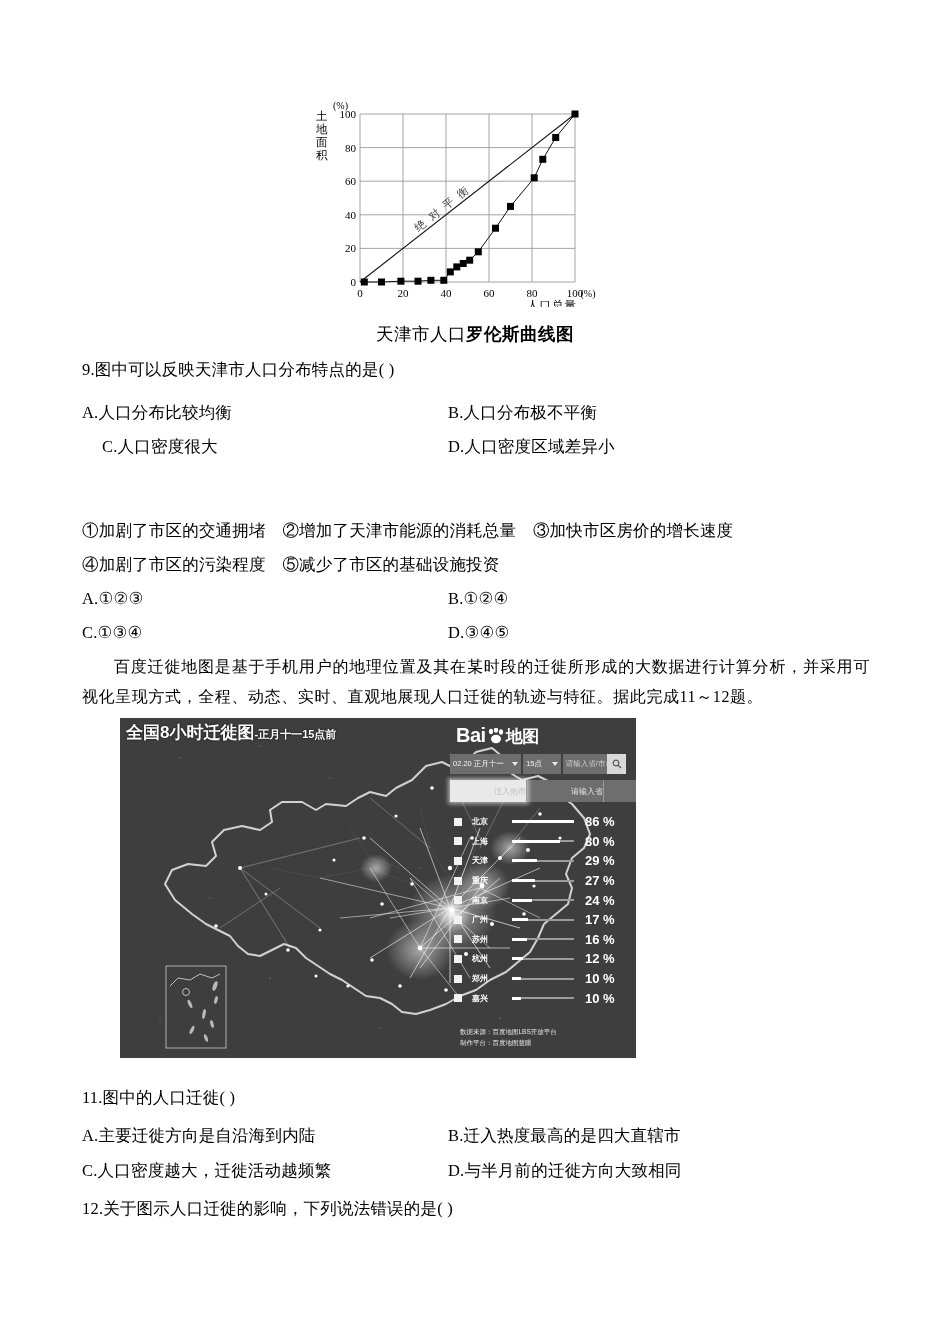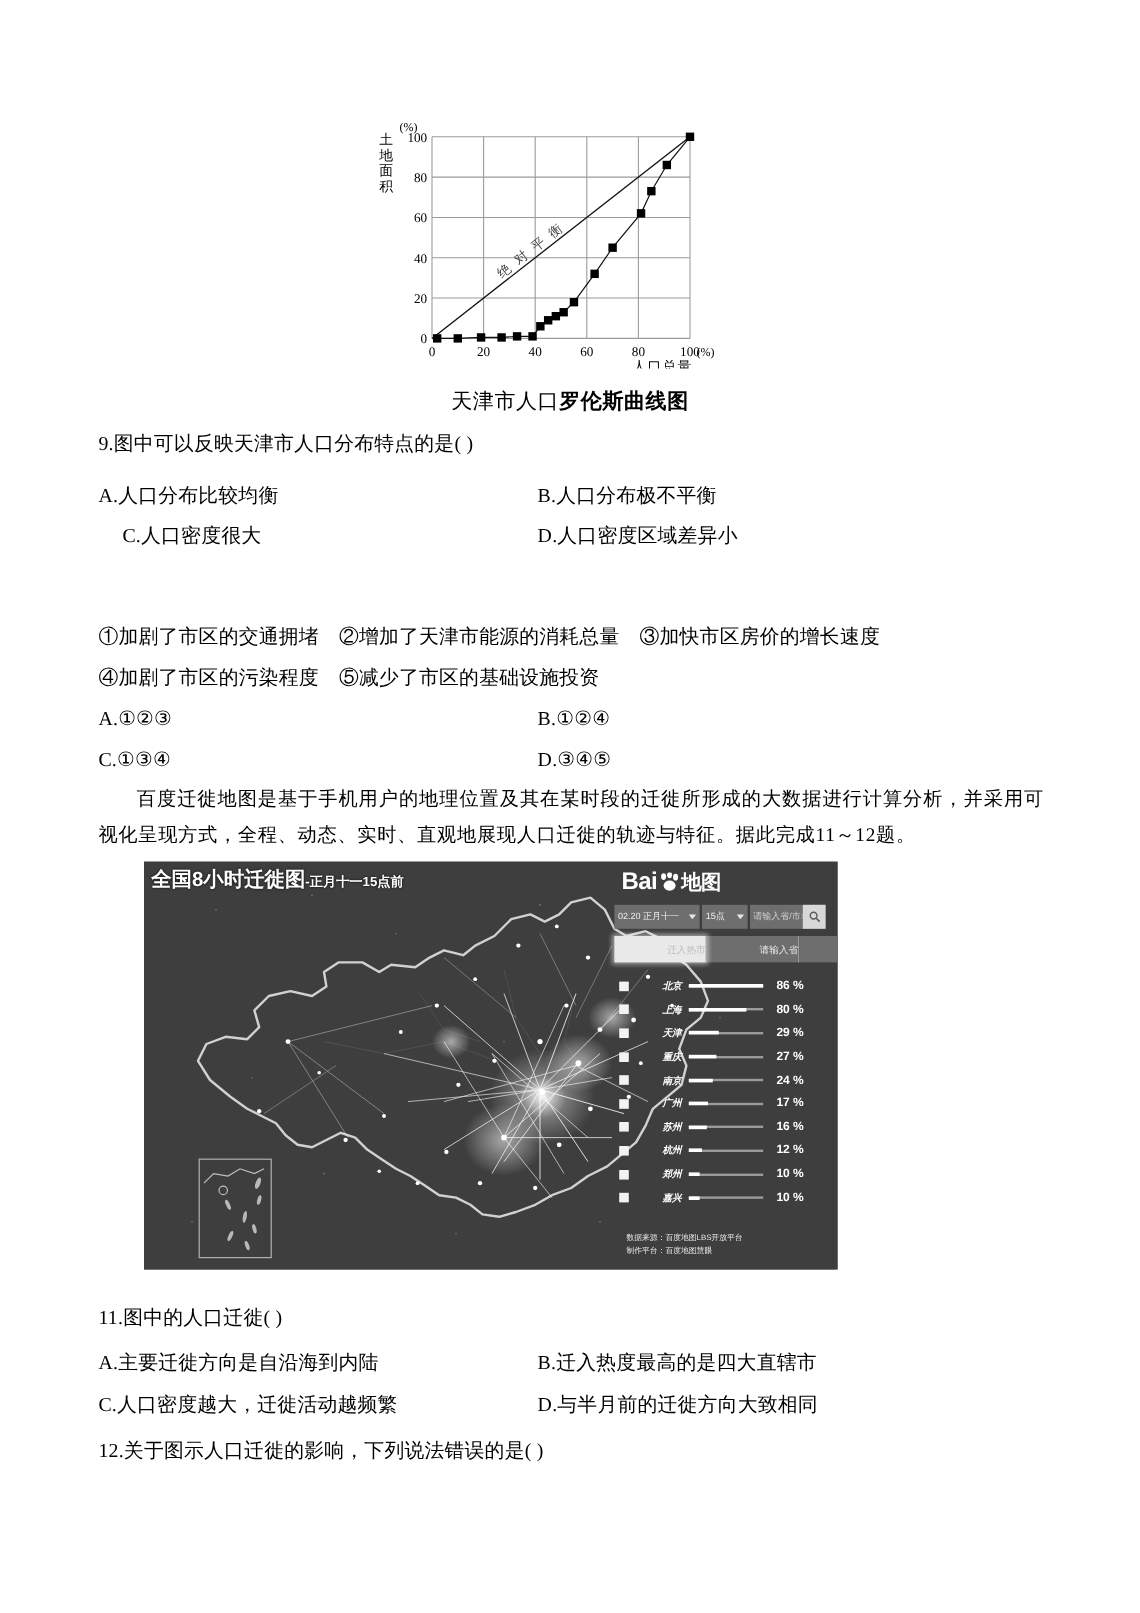--- a/index.html
+++ b/index.html
@@ -65,21 +65,21 @@
     text-align: justify;
     text-indent: 32px;
     letter-spacing: 0.6px;
   }
 
   
   .map-fig {
     position: absolute;
     left: 120px;
     top: 718px;
-    width: 578px;
+    width: 516px;
     height: 340px;
     background: #434343;
     overflow: hidden;
   }
   .map-canvas {
     position: absolute;
     left: 0; top: 0;
     width: 578px;
     height: 340px;
   }
@@ -217,24 +217,23 @@
     flex: 0 0 auto;
     margin-left: 4px;
   }
   .bd-city {
     width: 34px;
     flex: 0 0 auto;
     color: #ffffff;
     font-family: "Liberation Sans", "DejaVu Sans", sans-serif;
     font-size: 8px;
     font-weight: bold;
-    text-align: right;
+    text-align: left;
     margin-left: 10px;
     white-space: nowrap;
-    font-style: italic;
   }
   .bd-barwrap {
     width: 62px;
     flex: 0 0 auto;
     height: 2px;
     background: #9b9b9b;
     margin-left: 6px;
     position: relative;
   }
   .bd-bar {
@@ -243,21 +242,21 @@
     height: 3px;
     background: #ffffff;
   }
   .bd-pct {
     flex: 0 0 auto;
     width: 36px;
     text-align: left;
     margin-left: 11px;
     color: #ffffff;
     font-family: "Liberation Sans", "DejaVu Sans", sans-serif;
-    font-size: 10px;
+    font-size: 13px;
     font-weight: bold;
     white-space: nowrap;
   }
 
   .bd-foot {
     position: absolute;
     left: 22px;
     bottom: 10px;
     color: #e7e7e7;
     font-family: "Liberation Sans", "DejaVu Sans", sans-serif;

